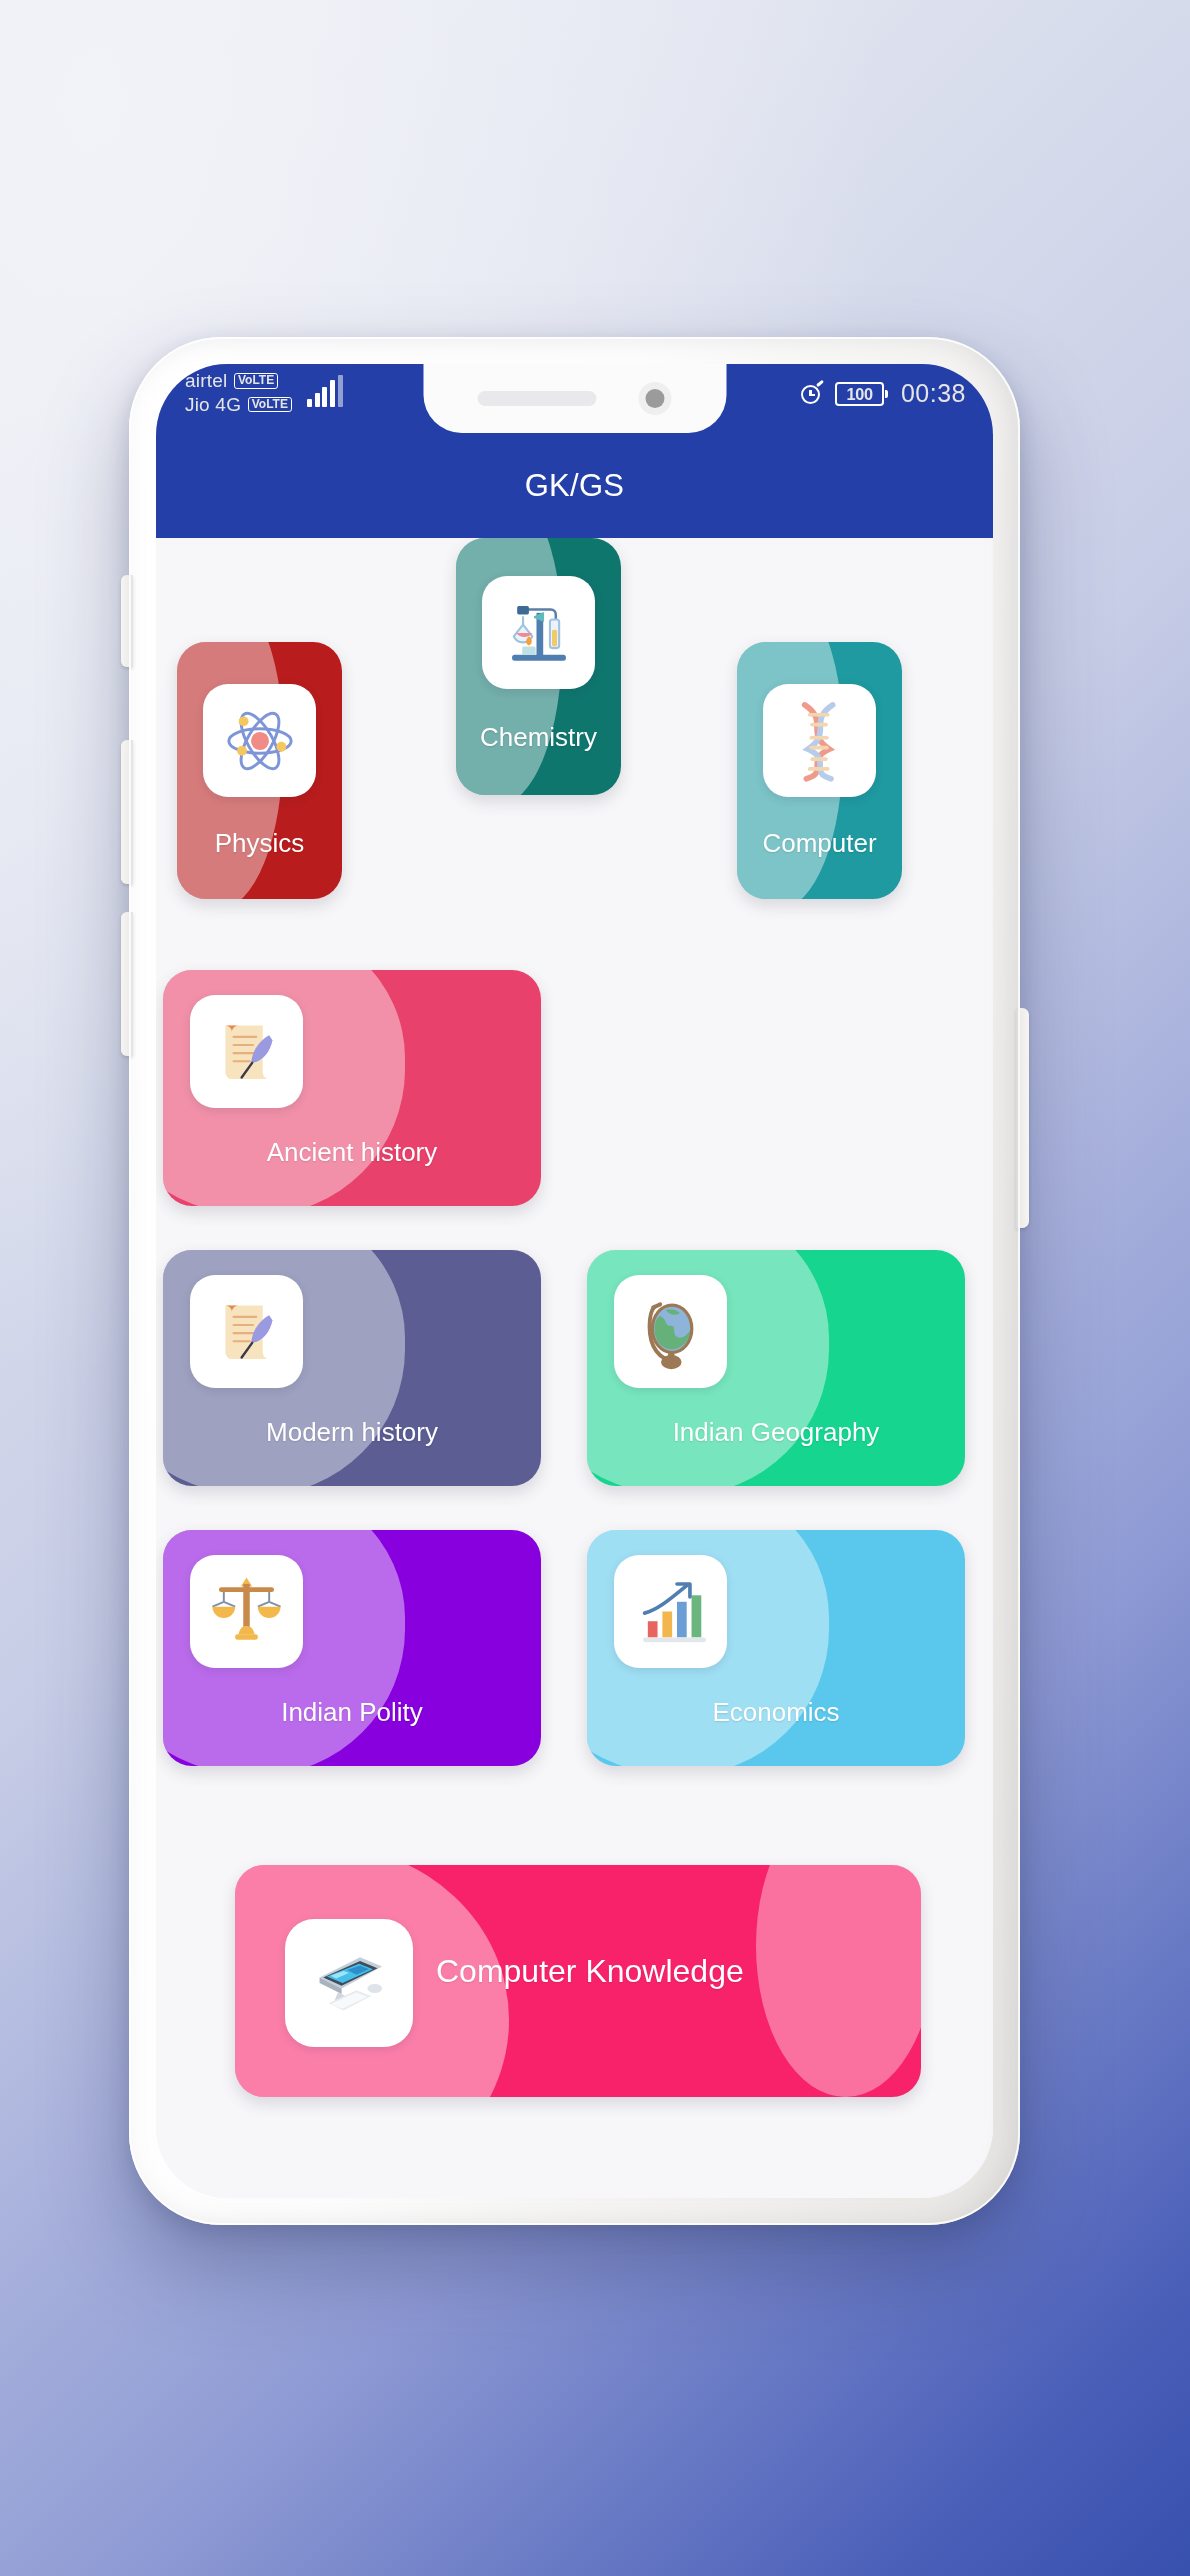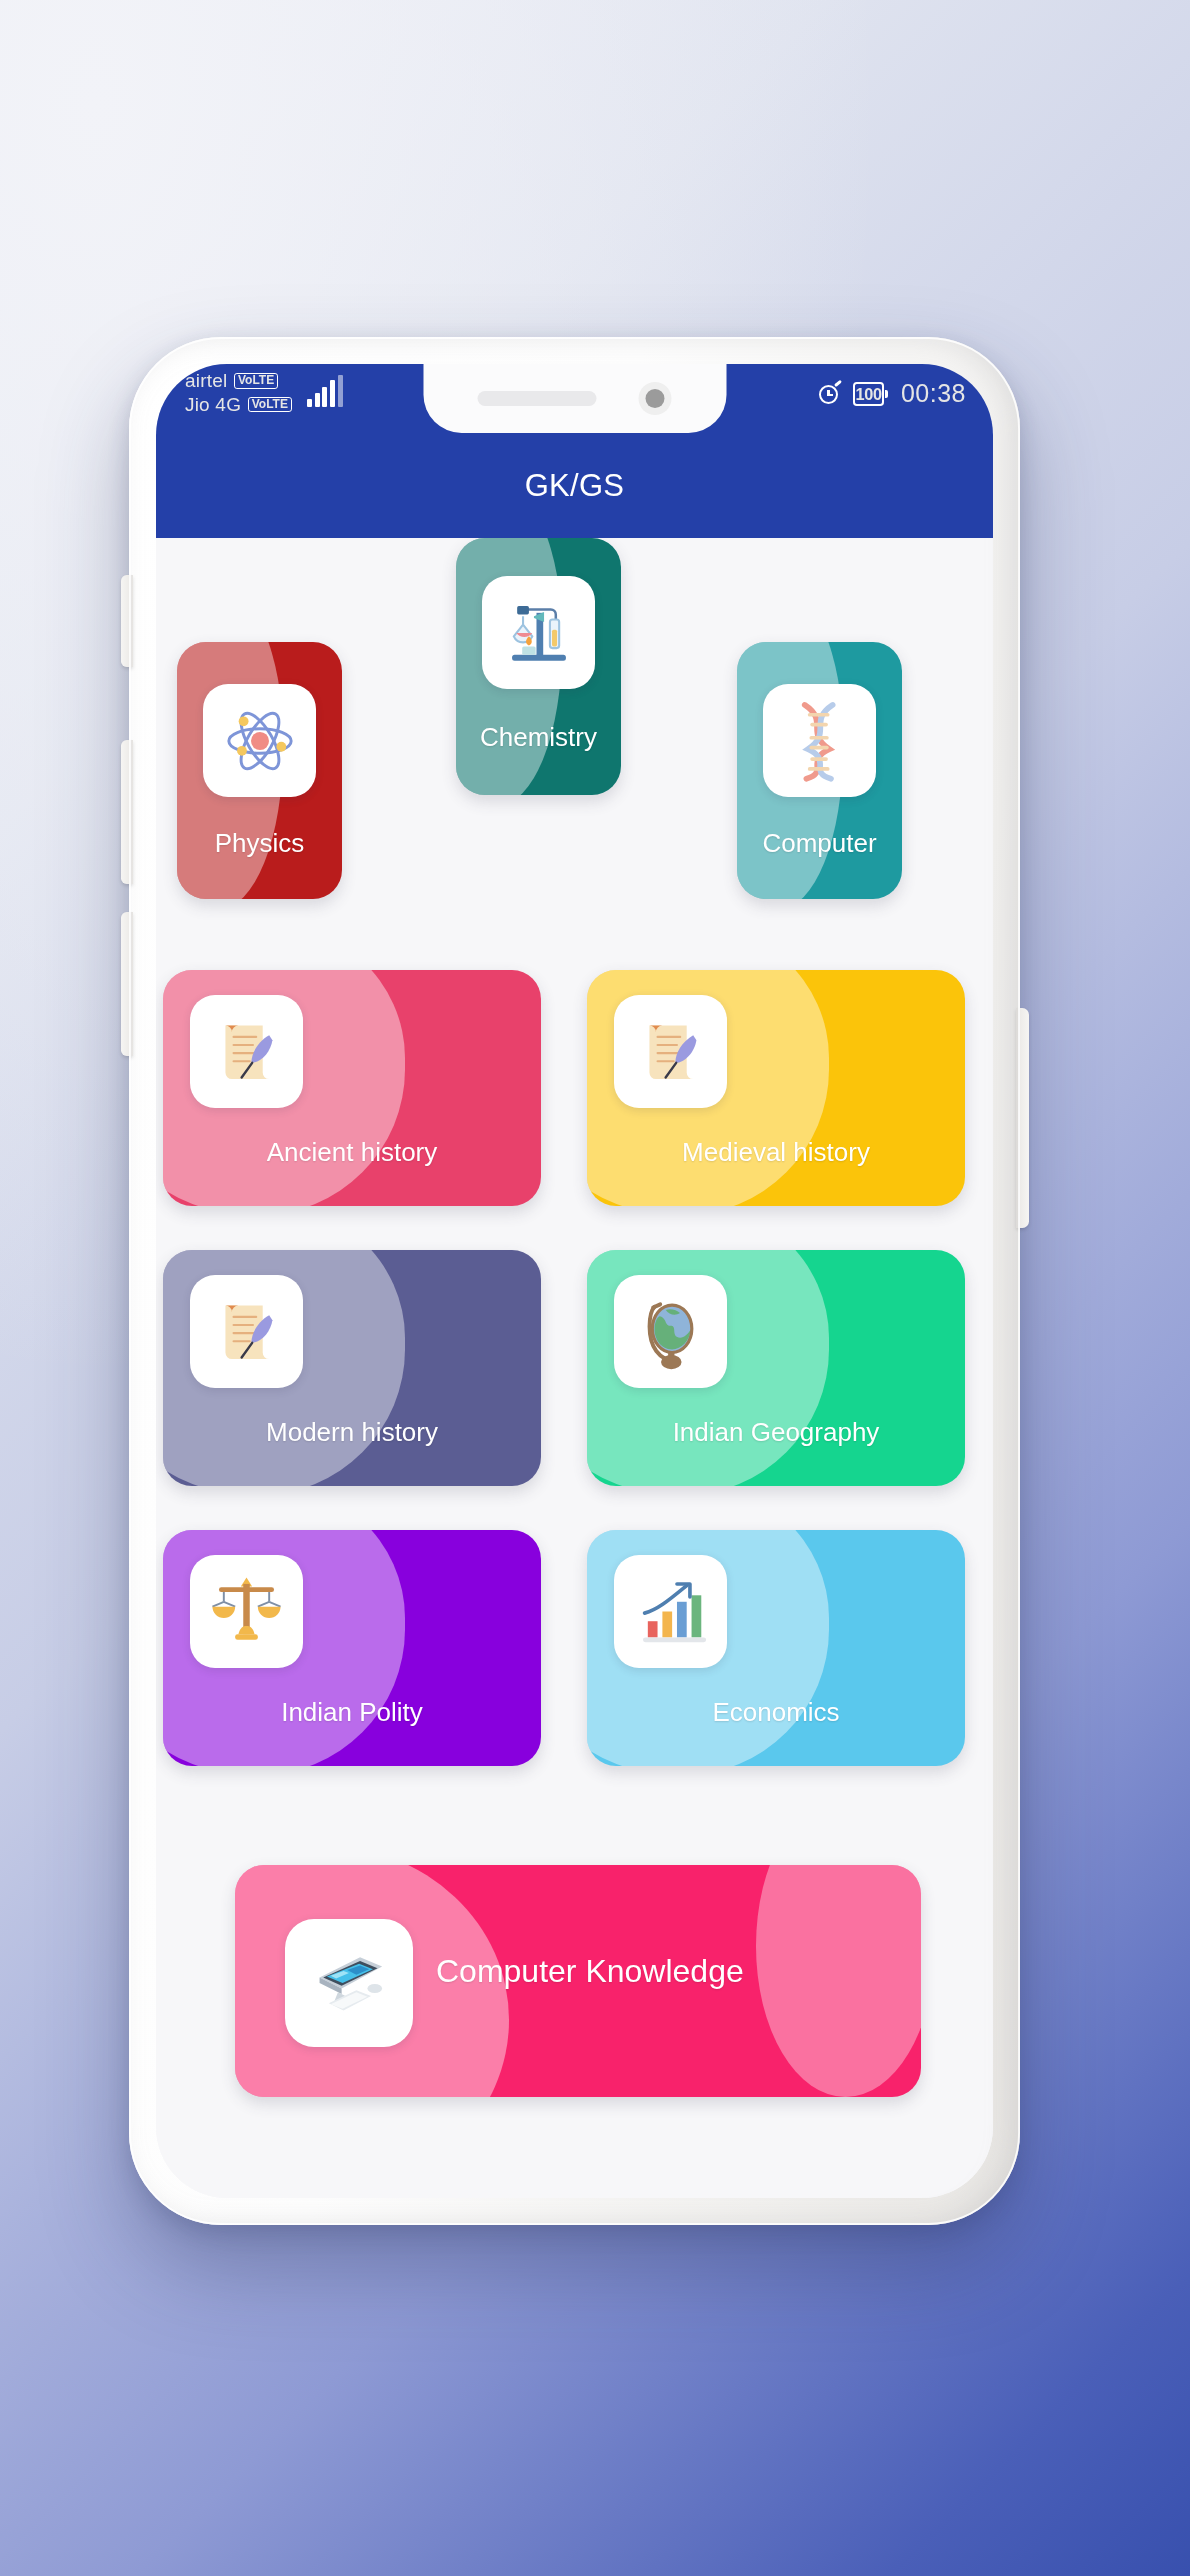--- a/index.html
+++ b/index.html
@@ -100,21 +100,21 @@
   #alarm-icon .hand-h{ position:absolute; left:9.6px; top:7.7px; width:2.4px; height:5.8px; background:#fff; }
   #alarm-icon .hand-m{ position:absolute; left:9.6px; top:11.5px; width:5.8px; height:2.4px; background:#fff; }
   #alarm-icon .bell{
     position:absolute; right:-1px; top:0; width:7.7px; height:2.9px; background:#fff;
     border-radius:1.9px; transform:rotate(-40deg);
   }
   #battery-icon{
     display:flex; align-items:center;
   }
   #battery-icon .shell{
-    border:2.4px solid #fff; border-radius:3.8px; padding:1px 0;
+    border:2.4px solid #fff; border-radius:3.8px; padding:1px 9px;
     font-size:16.3px; font-weight:bold; line-height:18px; letter-spacing:-0.3px;
   }
   #battery-icon .tip{ width:3.8px; height:8.6px; background:#fff; border-radius:0 1.9px 1.9px 0; margin-left:1px; }
   #clock-text{ letter-spacing:0.5px; }
 
   
   #app-bar{
     position:absolute; left:0; top:69px; width:100%; height:105px;
     background:#2440a8; color:#fff; z-index:3;
     display:flex; align-items:center; justify-content:center;
@@ -318,38 +318,20 @@
               <line x1="34" y1="52" x2="62" y2="52"></line>
                 <line x1="34" y1="62" x2="54" y2="62"></line>
             </g>
             <path d="M78 30 c-14 8 -22 22 -22 34 c12 0 24 -14 26 -28 z" fill="#9a9ae0"></path>
             <line x1="57" y1="64" x2="44" y2="82" stroke="#3a3a4a" stroke-width="3" stroke-linecap="round"></line>
           </svg>
         </span>
         <span class="tile-label">Ancient history</span>
       </div>
 
-      <div class="tile wide col-r row-1" style="background:#fbc40a">
-        <span class="blob"></span>
-        <span class="icon-plate">
-          <svg width="81" height="81" viewBox="0 0 100 100">
-            <path d="M24 18 h46 v58 a8 8 0 0 0 8 8 H32 a8 8 0 0 1 -8 -8 z" fill="#f7e3bd"></path>
-            <path d="M24 18 h16 a8 8 0 0 0 -8 8 a8 8 0 0 0 -8 -8 z" fill="#e08b4e"></path>
-            <g stroke="#e5b07e" stroke-width="2.6" stroke-linecap="round">
-              <line x1="34" y1="32" x2="62" y2="32"></line>
-                <line x1="34" y1="42" x2="58" y2="42"></line>
-              <line x1="34" y1="52" x2="62" y2="52"></line>
-                <line x1="34" y1="62" x2="54" y2="62"></line>
-            </g>
-            <path d="M78 30 c-14 8 -22 22 -22 34 c12 0 24 -14 26 -28 z" fill="#9a9ae0"></path>
-            <line x1="57" y1="64" x2="44" y2="82" stroke="#3a3a4a" stroke-width="3" stroke-linecap="round"></line>
-          </svg>
-        </span>
-        <span class="tile-label">Medieval history</span>
-      </div>
 
       <div class="tile wide col-l row-2" style="background:#5b5d93">
         <span class="blob"></span>
         <span class="icon-plate">
           <svg width="81" height="81" viewBox="0 0 100 100">
             <path d="M24 18 h46 v58 a8 8 0 0 0 8 8 H32 a8 8 0 0 1 -8 -8 z" fill="#f7e3bd"></path>
             <path d="M24 18 h16 a8 8 0 0 0 -8 8 a8 8 0 0 0 -8 -8 z" fill="#e08b4e"></path>
             <g stroke="#e5b07e" stroke-width="2.6" stroke-linecap="round">
               <line x1="34" y1="32" x2="62" y2="32"></line>
                 <line x1="34" y1="42" x2="58" y2="42"></line>

